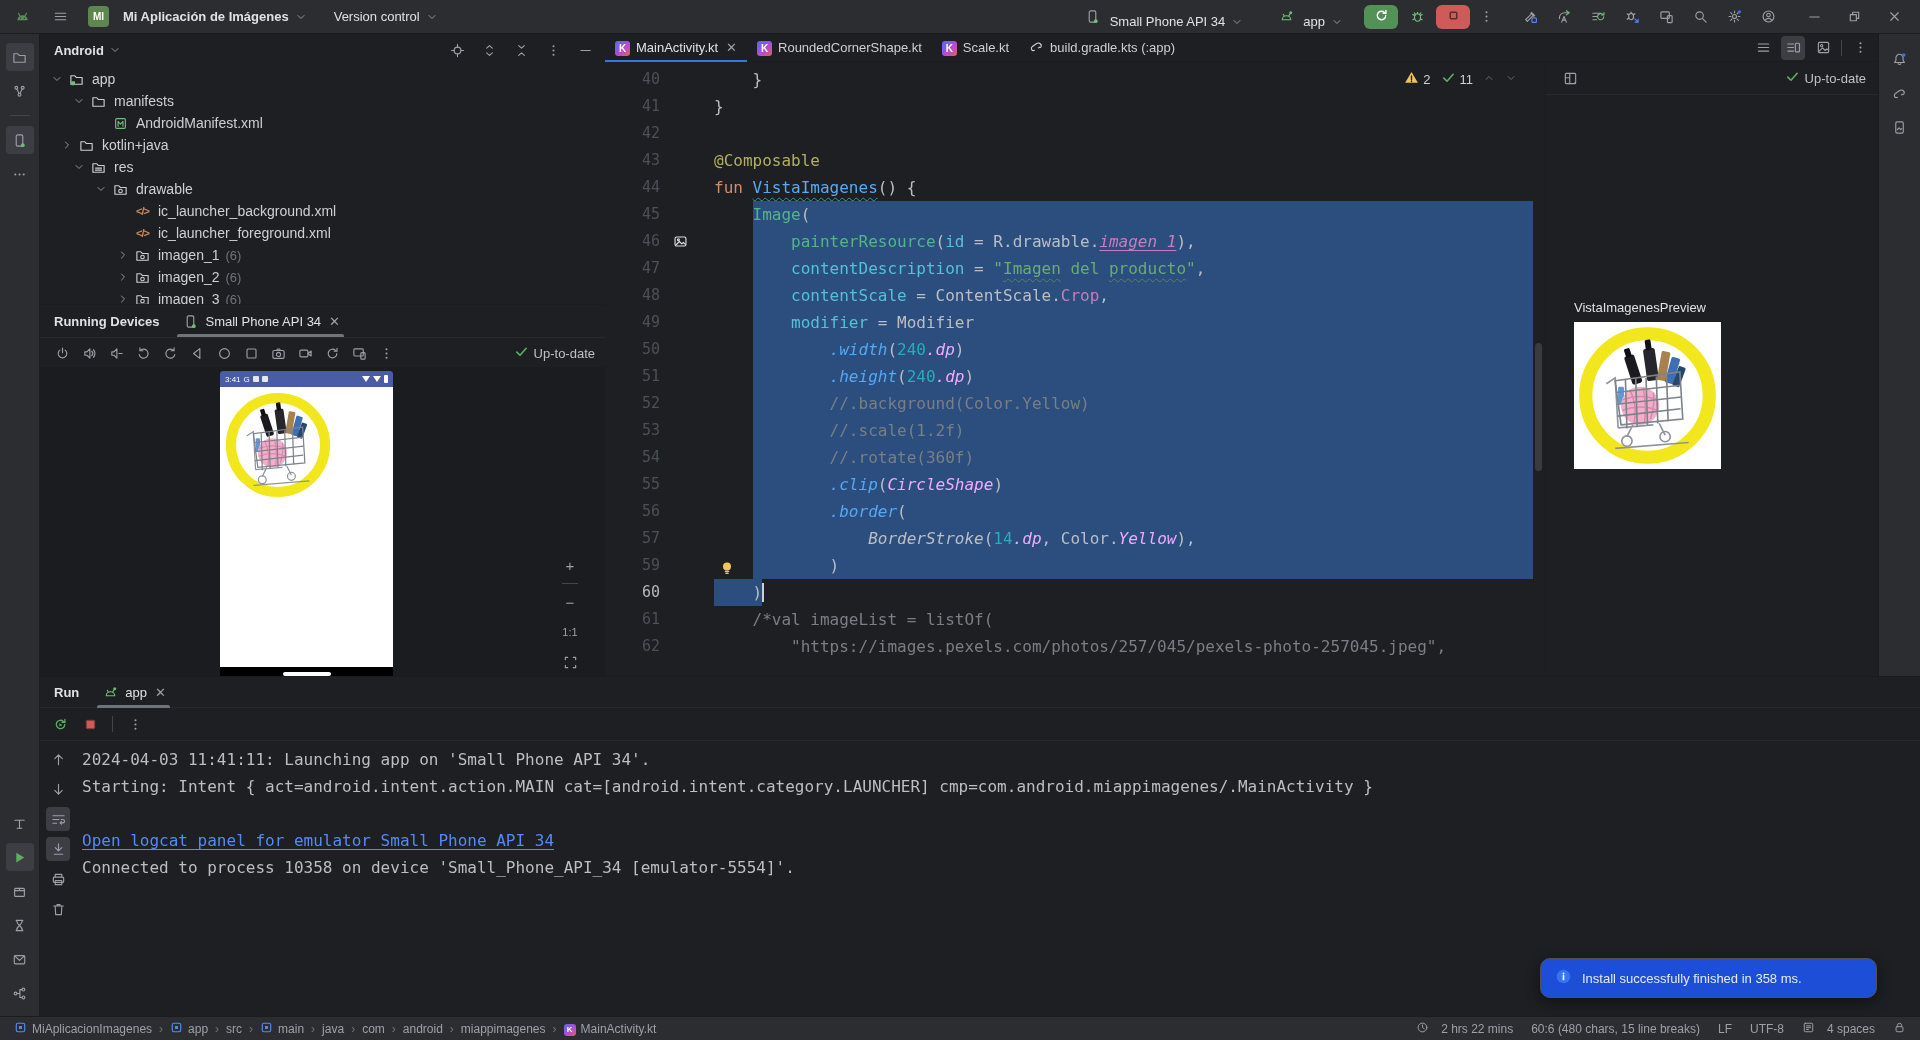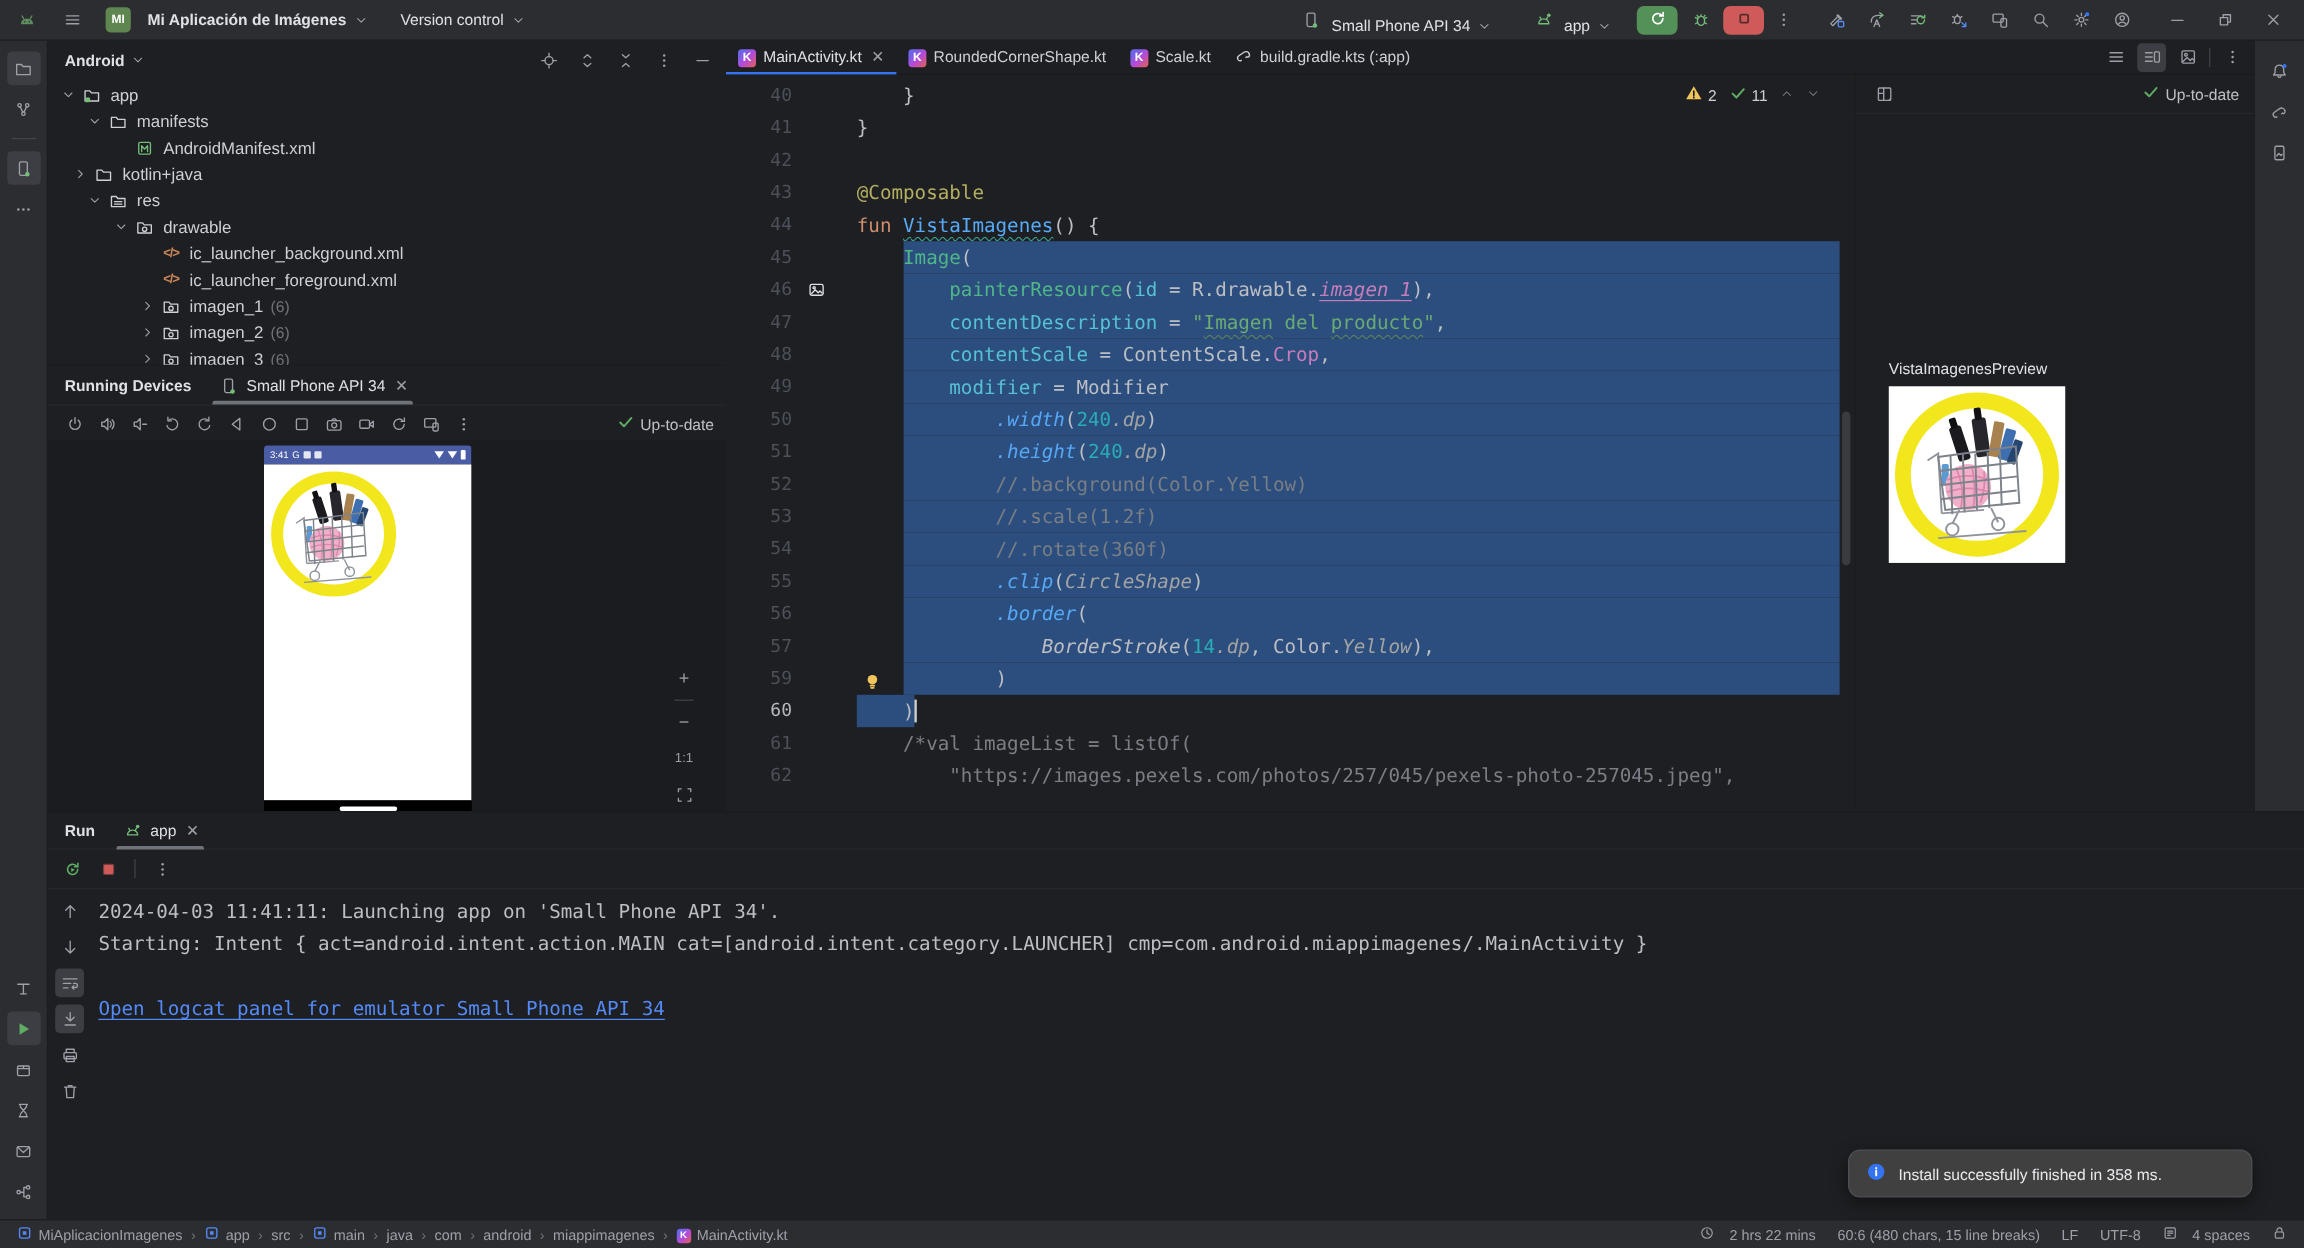--- a/index.html
+++ b/index.html
@@ -97,21 +97,21 @@
   .ctext{padding-left:14px;position:relative;z-index:1;color:#BCBEC4}
   .sel{position:absolute;top:0;bottom:0;background:#2B4E7E;z-index:0}
   .caret{position:absolute;top:4px;width:1.8px;height:19px;background:#CED0D6;z-index:3}
   .bulbo{position:absolute;left:114px;top:5px;z-index:3}
   .tk-pl{color:#BCBEC4}.tk-kw{color:#CF8E6D}.tk-ann{color:#B3AE60}
   .tk-fd{color:#57AAF7;text-decoration:underline wavy #3A9C8C 1px;text-underline-offset:4px}
   .tk-call{color:#50B689}.tk-na{color:#56C1D6}
   .tk-str{color:#6AAB73}
   .tk-strw{color:#6AAB73;text-decoration:underline wavy #587F5E 1px;text-underline-offset:4px}
   .tk-num{color:#2AACB8}
-  .tk-pr{color:#C77DBB}.tk-pri{color:#a3a3a3;font-style:italic}
+  .tk-pr{color:#C77DBB}.tk-pri{color:#f0abfc;font-style:italic}
   .tk-priu{color:#C77DBB;font-style:italic;text-decoration:underline;text-underline-offset:3px}
   .tk-ext{color:#56A8F5;font-style:italic}
   .tk-cmt{color:#7A7E85}.tk-wi{color:#BCBEC4;font-style:italic}
   #inspect{position:absolute;right:22px;top:6px;display:flex;align-items:center;gap:10px;
            background:#1E1F22;padding:2px 6px;border-radius:6px;color:#CED0D6;font-size:13px;z-index:5}
   #inspect .g{display:flex;align-items:center;gap:4px}
   #escroll{position:absolute;right:3px;top:281px;width:7px;height:128px;background:#5A5D63;opacity:.45;border-radius:4px;z-index:6}
 
   
   #preview-panel{left:1545px;top:62px;width:333px;height:614px;background:#1E1F22;border-left:1px solid #1B1C1E;box-sizing:border-box}
@@ -136,21 +136,21 @@
   
   #statusbar{left:0;top:1016px;width:1920px;height:24px;background:#2B2D30;border-top:1px solid #1B1C1E;
              display:flex;align-items:center;padding:0 14px;box-sizing:border-box;font-size:12px;color:#9DA0A8}
   #breadcrumbs{display:flex;align-items:center;gap:7px;white-space:nowrap}
   #breadcrumbs .bc{display:flex;align-items:center;gap:5px}
   #breadcrumbs .sep{color:#6F737A}
   #sb-right{margin-left:auto;display:flex;align-items:center;gap:18px}
   #sb-right .g{display:flex;align-items:center;gap:12px}
 
   
-  #toast{left:1540px;top:958px;width:337px;height:40px;background:#404040;border:1px solid #4E5157;border-radius:10px;
+  #toast{left:1540px;top:958px;width:337px;height:40px;background:#1d4ed8;border:1px solid #4E5157;border-radius:10px;
          box-shadow:0 4px 14px rgba(0,0,0,.45);display:flex;align-items:center;gap:10px;padding:0 14px;box-sizing:border-box;
          font-size:13px;color:#E8EAED}
 </style>
 </head>
 <body>
 
 <div id="titlebar" class="abs">
   <span class="ico">
       <svg viewBox="0 0 16 16" width="17" height="17">
         <path d="M3.2 11.5a4.8 4.6 0 0 1 9.6 0z" fill="#5E8C5E"></path>
@@ -993,20 +993,21 @@
           <svg viewBox="0 0 16 16" width="15" height="15" fill="none" stroke="currentColor" stroke-width="1.2" stroke-linecap="round" stroke-linejoin="round">
             <path d="M3 4.2h10M6.4 4.2V2.8h3.2v1.4M4.4 4.2l.6 9.3h6l.6-9.3"></path>
           </svg>
         </span>
       </div>
     <div id="console">
         <div class="conline">2024-04-03 11:41:11: Launching app on 'Small Phone API 34'.</div>
         <div class="conline">Starting: Intent { act=android.intent.action.MAIN cat=[android.intent.category.LAUNCHER] cmp=com.android.miappimagenes/.MainActivity }</div>
         <div class="conline"></div>
         <div class="conline"><a href="#">Open logcat panel for emulator Small Phone API 34</a></div>
+        <div class="conline">Connected to process 10358 on device 'Small_Phone_API_34 [emulator-5554]'.</div>
       </div>
   </div>
 </div>
 
 <div id="statusbar" class="abs">
   <div id="breadcrumbs">
       <span class="bc">
         <span><svg viewBox="0 0 16 16" width="13" height="13" fill="none" stroke="#548AF7" stroke-width="1.4">
             <rect x="2.8" y="2.8" width="10.4" height="10.4" rx="2"></rect>
             <rect x="6.2" y="6.2" width="3.6" height="3.6" fill="#548AF7" stroke="none"></rect>

